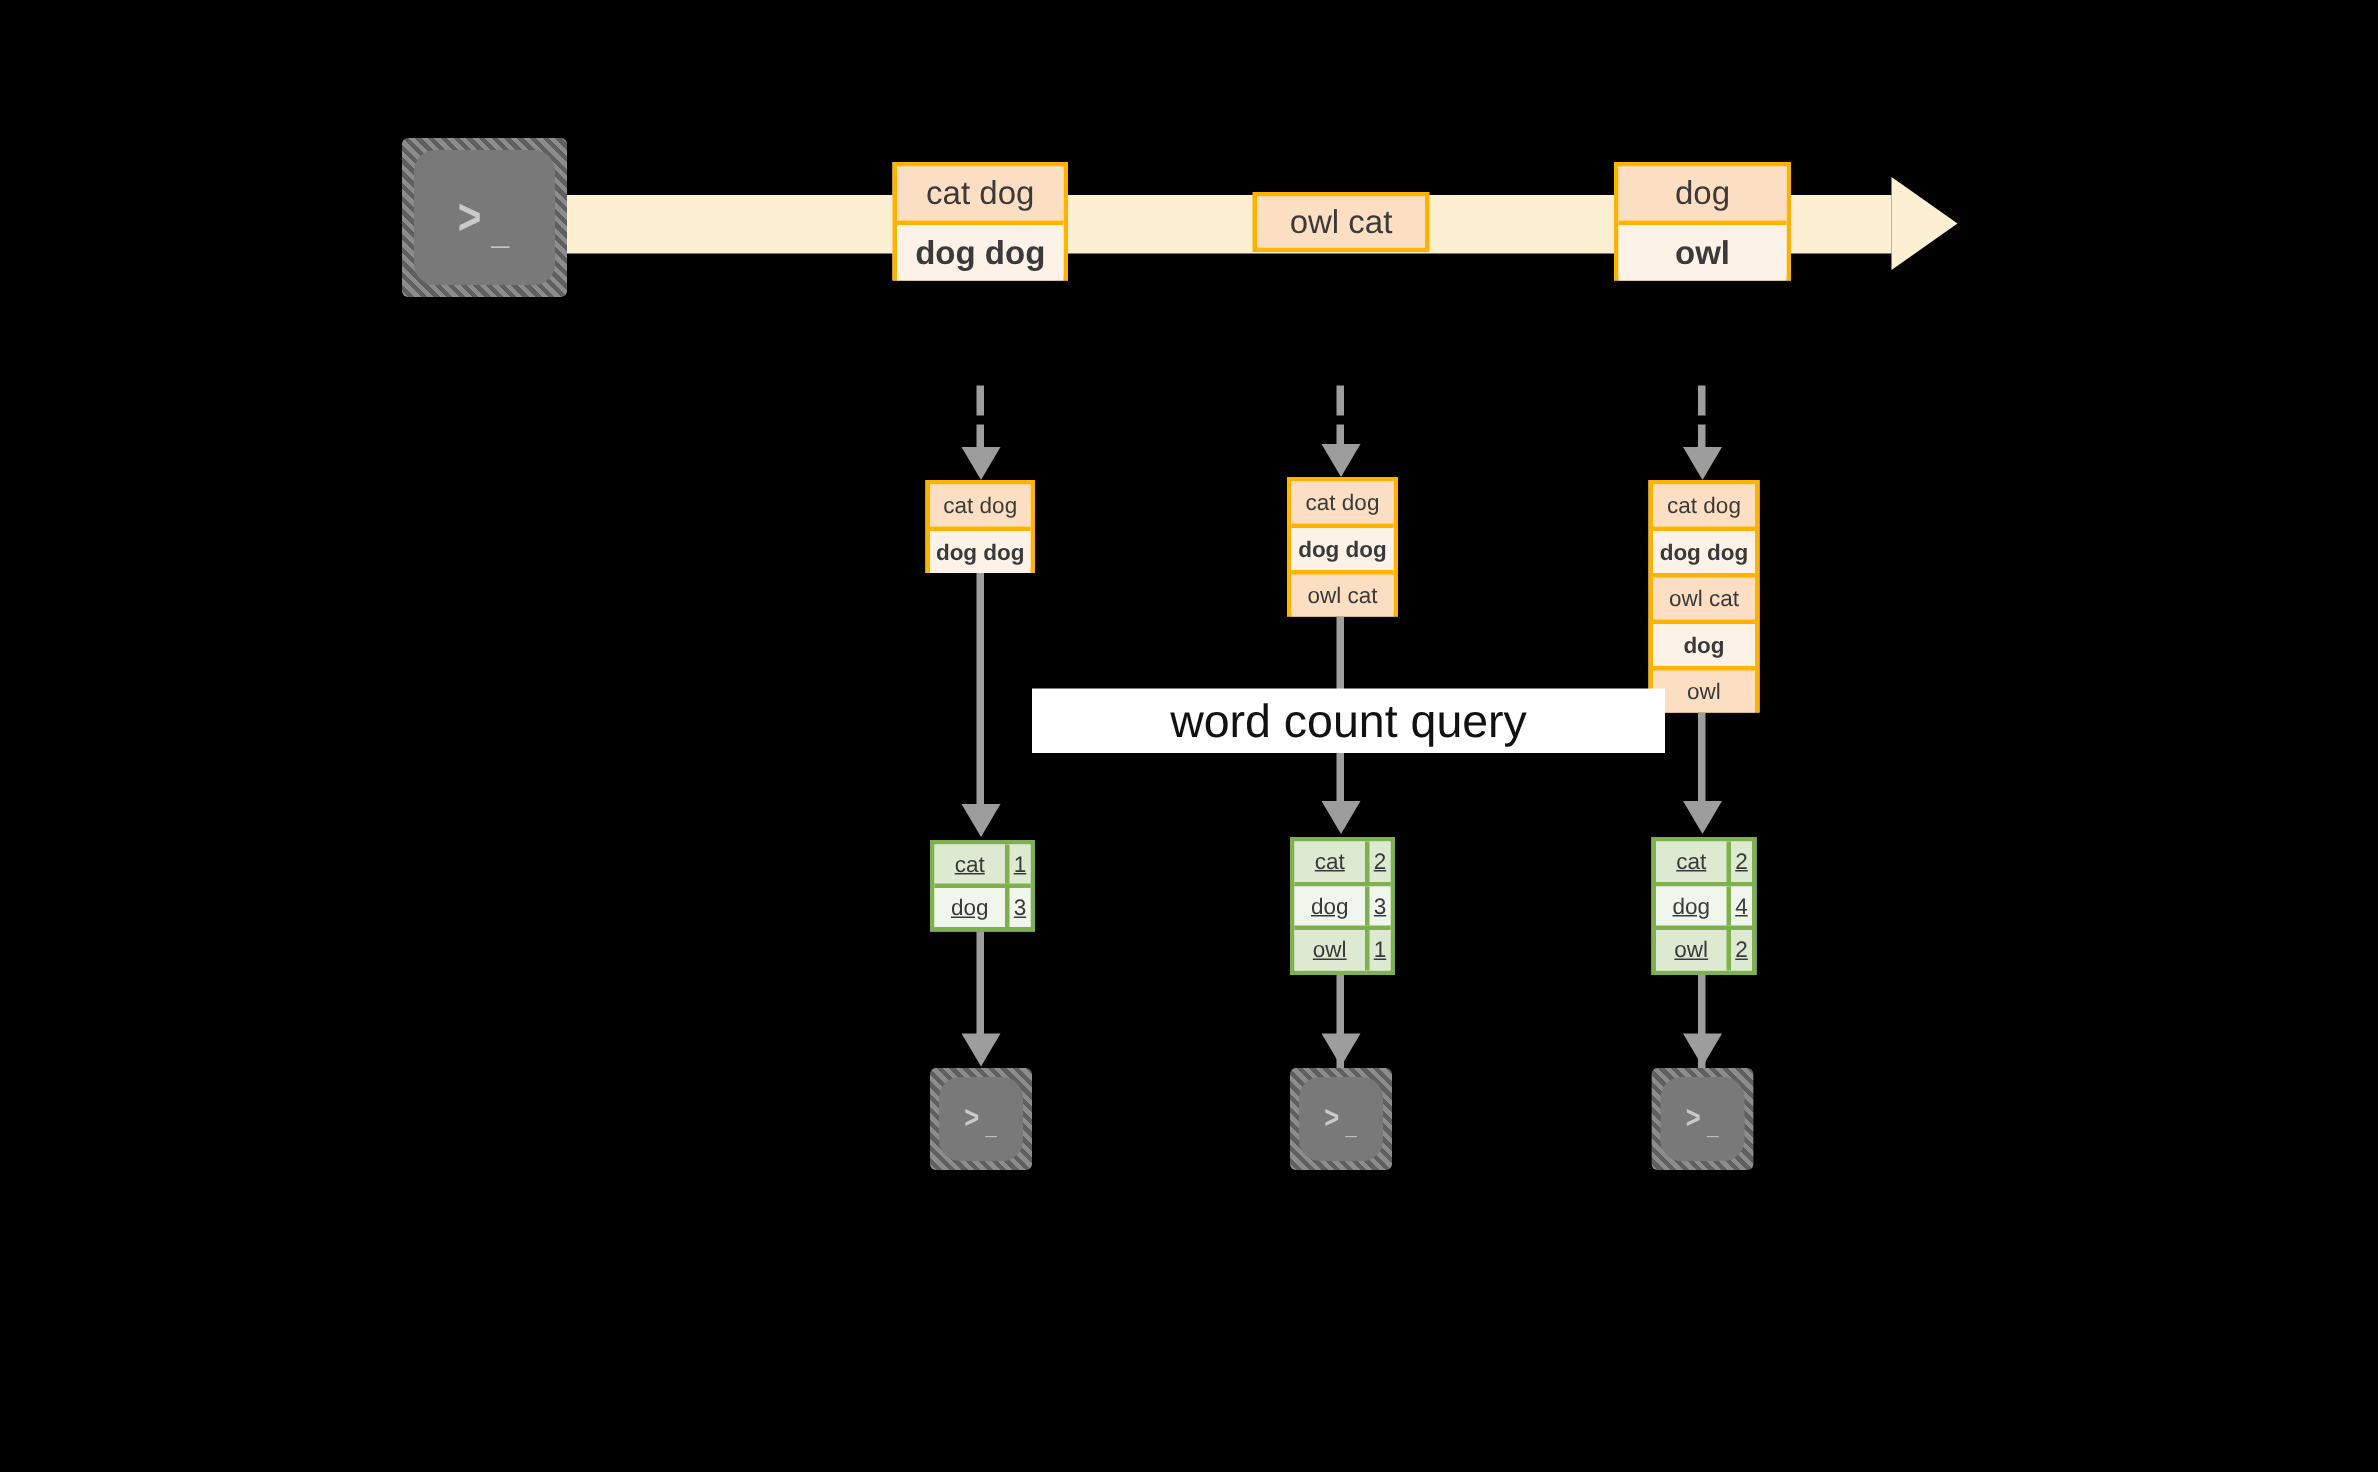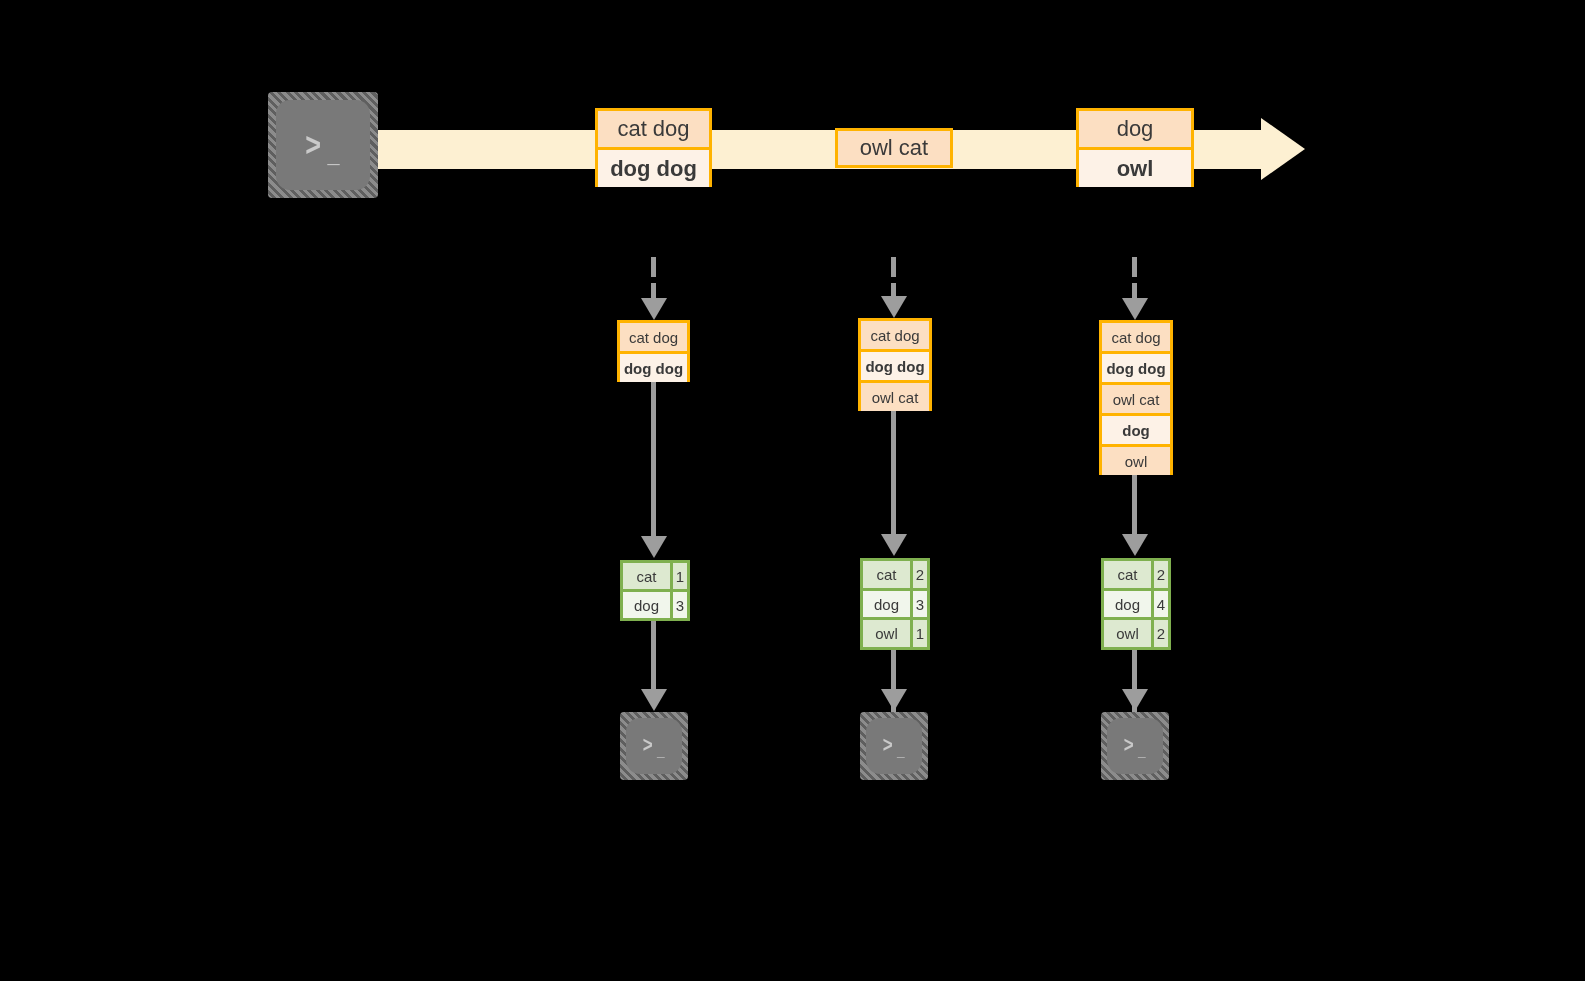--- a/index.html
+++ b/index.html
@@ -35,21 +35,21 @@
           color:#3a3a3a;white-space:nowrap;}
   .logrow.dark{background:#fcdfc2;}
   .logrow.light{background:#fdf2e7;font-weight:bold;}
   .logrow + .logrow{border-top:3px solid #ffb300;}
 
   
   .greenbox{border:3px solid #7fb04f;background:#eef4e6;display:flex;
             flex-direction:column;}
   .growp{display:flex;flex:1 1 auto;}
   .growp + .growp{border-top:3px solid #7fb04f;}
-  .gcell{display:flex;align-items:center;justify-content:center;color:#3a3a3a;}
+  .gcell{display:flex;align-items:center;justify-content:center;color:#3a3a3a;text-decoration:underline;}
   .gcell.word{flex:0 0 47px;}
   .gcell.cnt{flex:1 1 auto;border-left:3px solid #7fb04f;}
   .growp.dark .gcell{background:#dde9d0;}
   .growp.light .gcell{background:#f1f6ec;}
 
   
   .vline{background:#9d9d9d;width:5px;}
   .vhead{width:0;height:0;border-style:solid;
          border-width:22px 13px 0 13px;
          border-color:#9d9d9d transparent transparent transparent;}
@@ -191,14 +191,17 @@
   <div class="abs vline" style="left:1132px;top:650px;width:5px;height:62px;"></div>
   <div class="abs vhead" style="left:1122px;top:689px;"></div>
 
   <div class="abs term-outer" style="left:1101px;top:712px;width:68px;height:68px;padding:6px;">
     <div class="term-inner" style="font-size:17px;">
       <span class="term-chev">&gt;</span>
       <span class="term-us">_</span>
     </div>
   </div>
 
+  <div class="abs banner" style="left:688px;top:459px;width:422px;height:43px;font-size:31px;z-index:20;">
+    <span>word count query</span>
+  </div>
 
 </div>
 
 </body></html>

